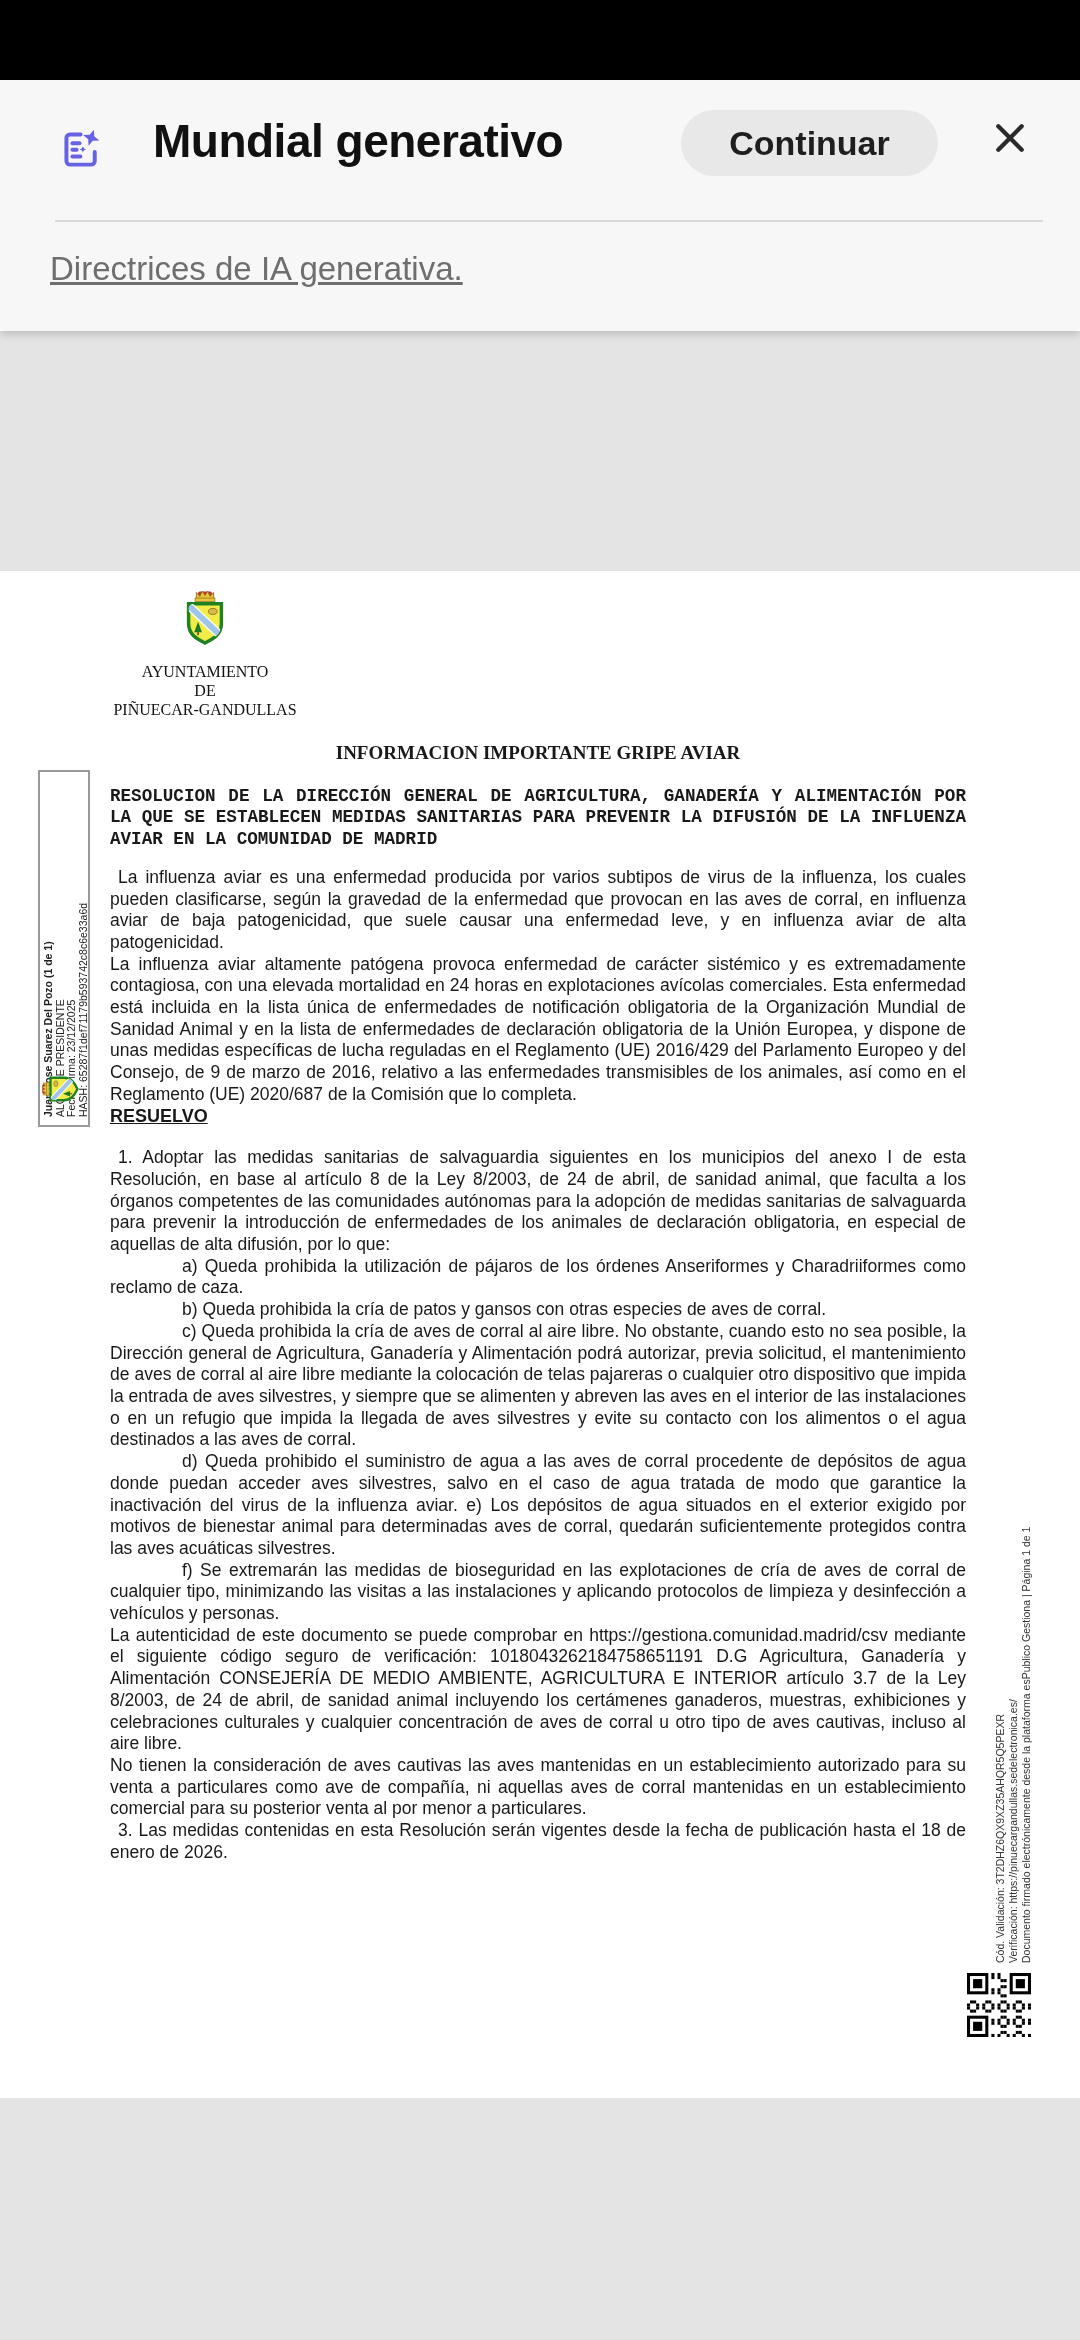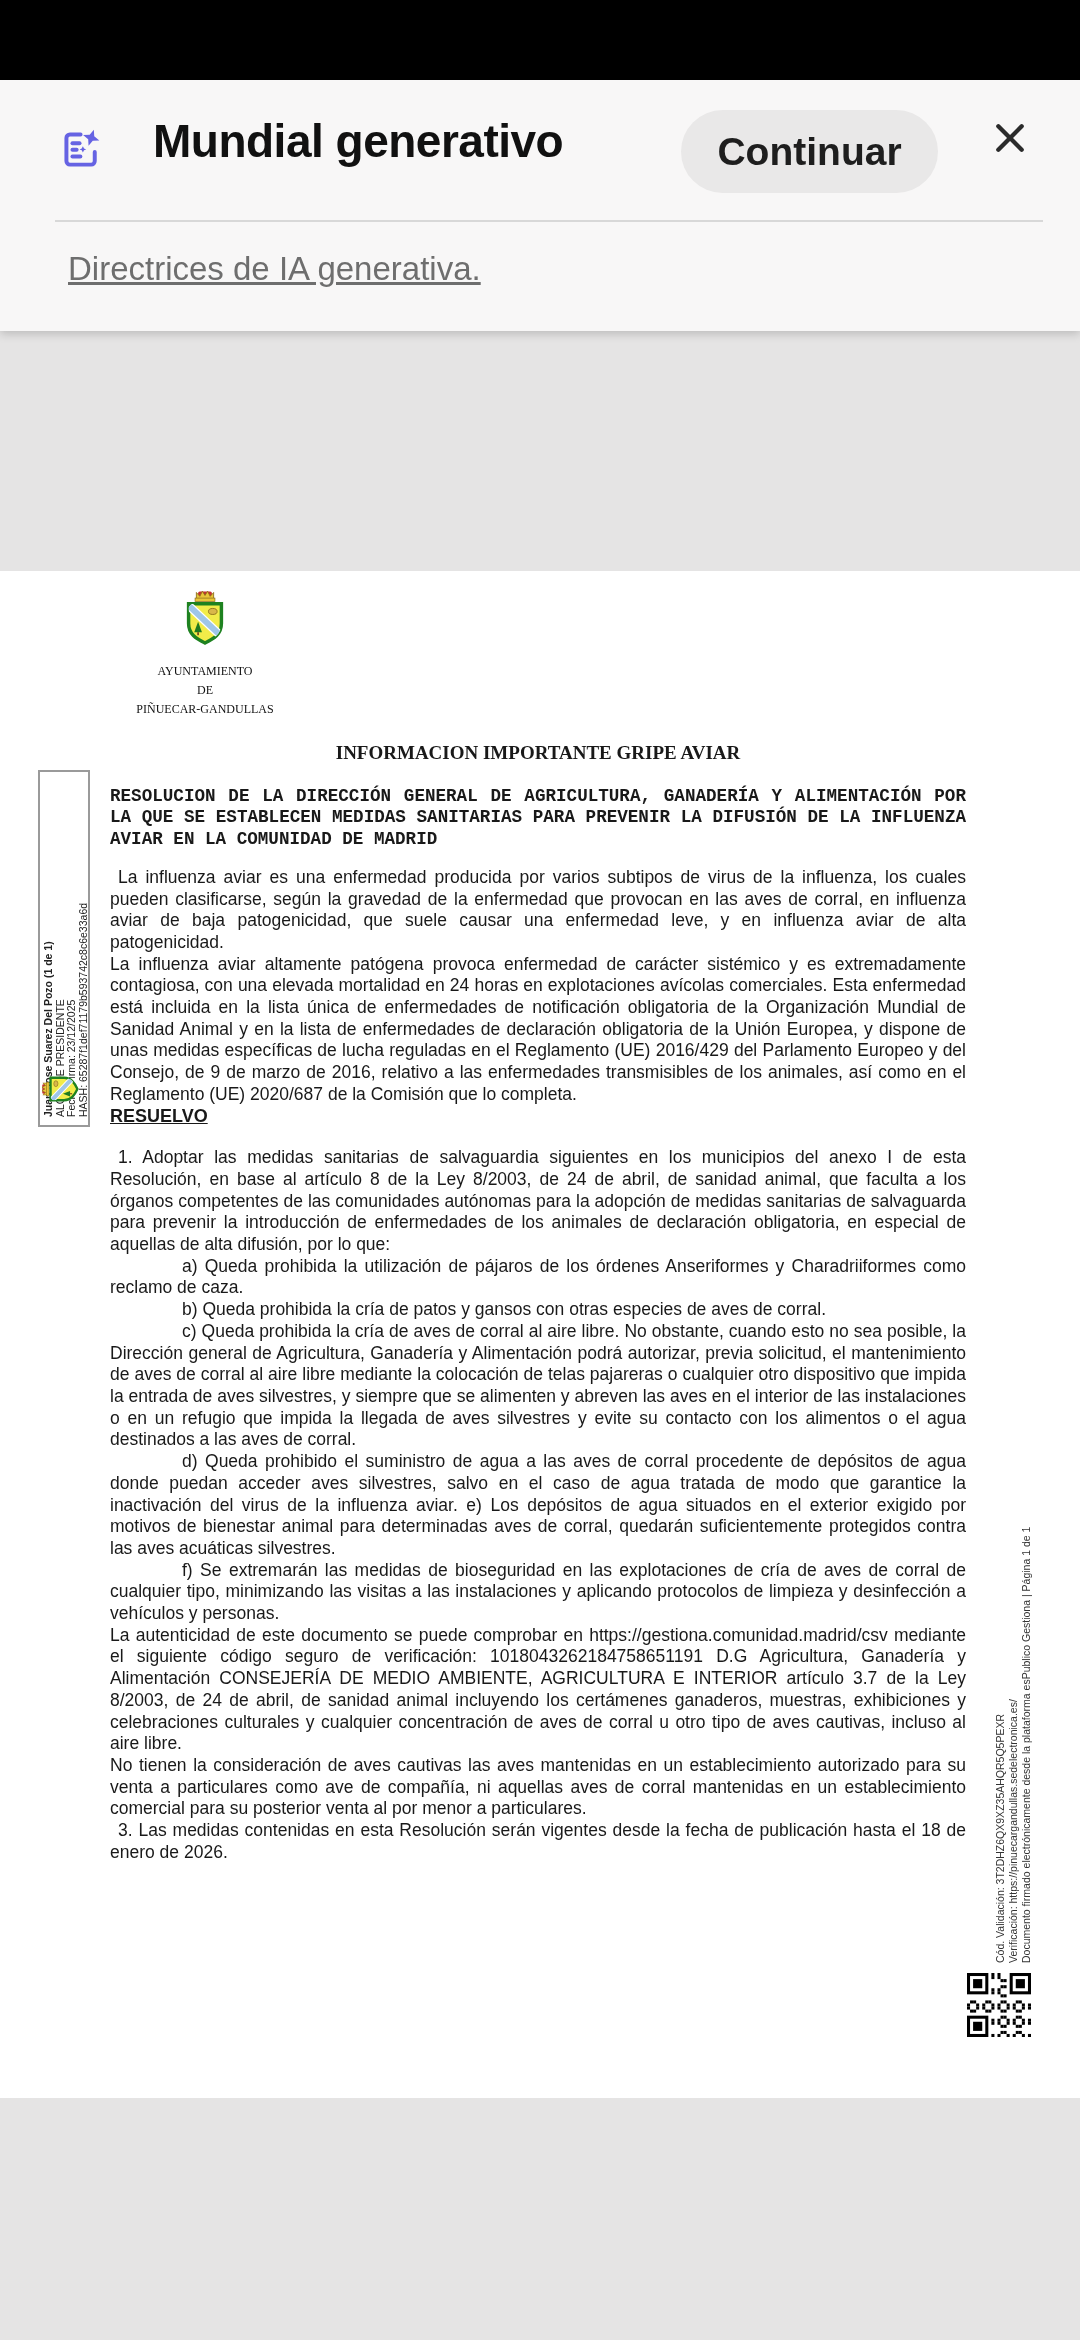--- a/index.html
+++ b/index.html
@@ -8,34 +8,34 @@
     background:#E5E4E4;font-family:"Liberation Sans",sans-serif;
   }
   
   .status-bar{position:absolute;left:0;top:0;width:1080px;height:80px;background:#000;}
   
   .sheet{position:absolute;left:0;top:80px;width:1080px;height:251px;background:#F8F7F7;
          box-shadow:0 3px 9px rgba(0,0,0,0.18);}
   .ai-icon{position:absolute;left:56px;top:44px;width:50px;height:50px;}
   .sheet-title{position:absolute;left:153px;top:34px;font-size:46px;font-weight:600;
                color:#111;letter-spacing:-0.5px;white-space:nowrap;}
-  .continue-btn{position:absolute;left:681px;top:30px;width:257px;height:83px;border:none;
+  .continue-btn{position:absolute;left:681px;top:30px;width:257px;height:66px;border:none;
                 border-radius:42px;background:#E9E8E8;display:flex;align-items:center;
-                justify-content:center;font-family:inherit;font-size:39px;font-weight:700;color:#1E1E1E;cursor:pointer;}
+                justify-content:center;font-family:inherit;font-size:34px;font-weight:700;color:#1E1E1E;cursor:pointer;}
   .close-btn{position:absolute;left:984px;top:32px;width:52px;height:52px;background:none;border:none;
              padding:6px;cursor:pointer;}
   .hdr-divider{position:absolute;left:55px;top:140px;width:988px;height:2px;background:#D8D8D8;}
-  .guidelines{position:absolute;left:68px;top:170px;font-size:33px;color:#6E6E6E;
+  .guidelines{position:absolute;left:50px;top:170px;font-size:33px;color:#6E6E6E;
               text-decoration:underline;cursor:pointer;}
   
   .viewer{position:absolute;left:0;top:331px;width:1080px;height:2009px;}
   .page{position:absolute;left:0;top:240px;width:1080px;height:1527px;background:#FFFFFF;}
   
   .muni{position:absolute;left:110px;top:18px;width:190px;text-align:center;
-        font-family:"Liberation Serif",serif;font-size:12px;line-height:19px;color:#111;}
+        font-family:"Liberation Serif",serif;font-size:16px;line-height:19px;color:#111;}
   .muni svg{display:block;margin:0 auto 16px auto;}
   
   .content{position:absolute;left:110px;top:171px;width:856px;font-size:17.5px;
            line-height:21.7px;color:#191919;}
   .serif{font-family:"Liberation Serif",serif;}
   .doc-title{text-align:center;font-weight:bold;font-size:19px;margin:0 0 22px 0;}
   .doc-heading{font-weight:bold;font-size:17.6px;text-align:justify;margin:0 0 16px 0;font-family:Liberation Mono, monospace;}
   p.body{margin:0;text-align:justify;}
   .in8{text-indent:8px;}
   .in72{text-indent:72px;}

